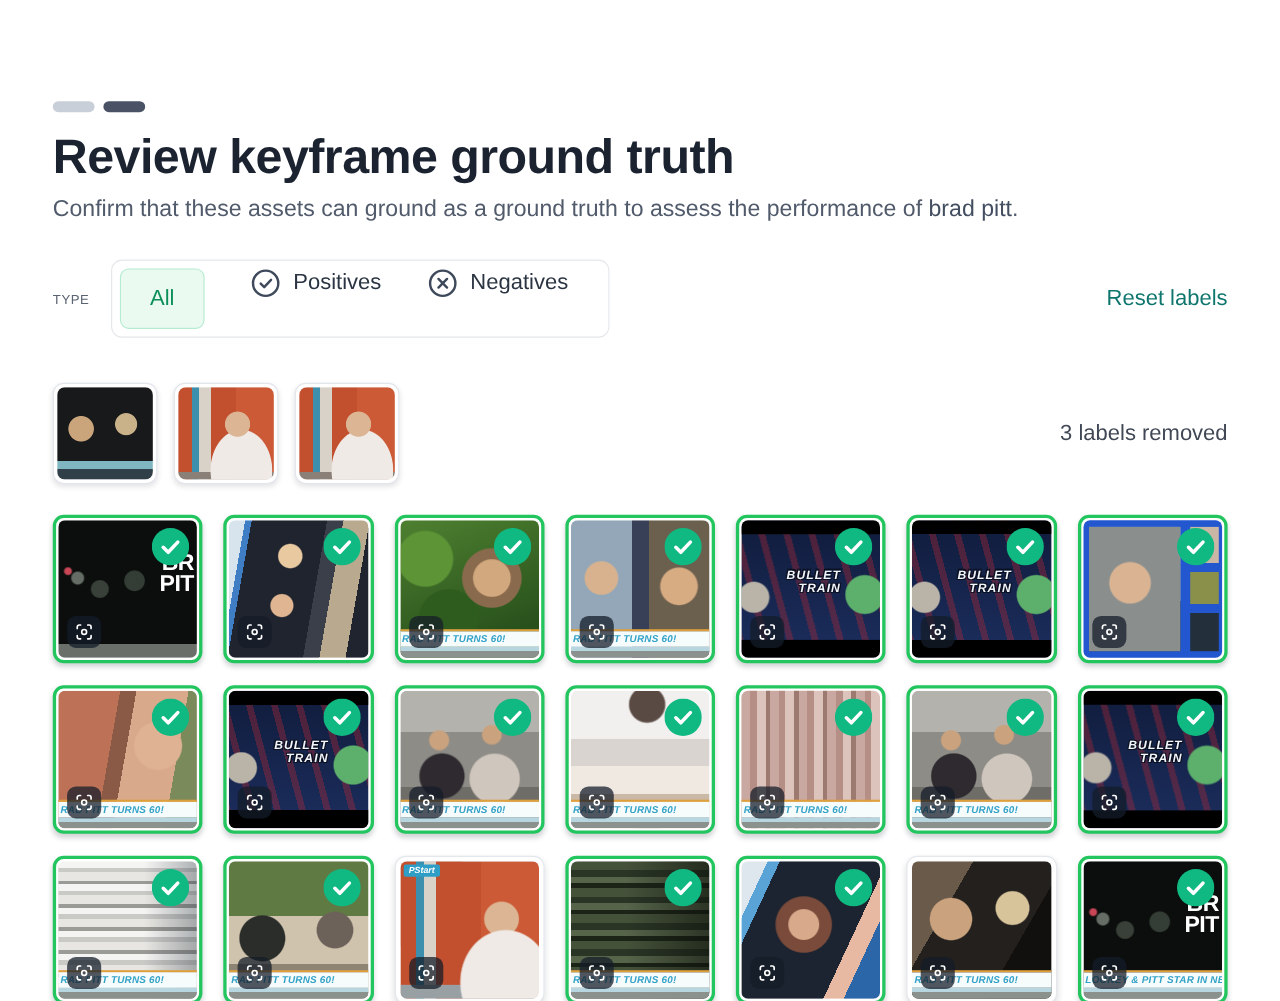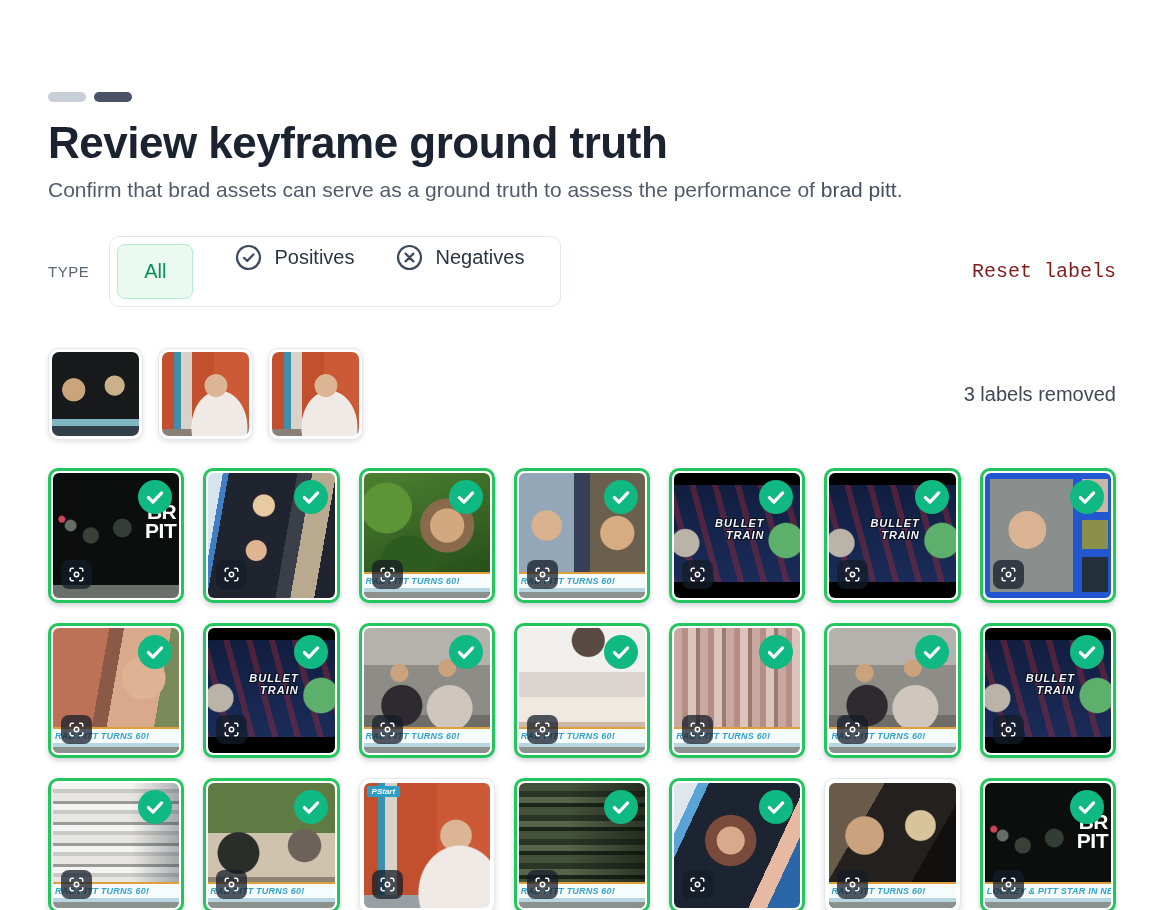--- a/index.html
+++ b/index.html
@@ -12,26 +12,26 @@
   .pill { width:38px; height:10px; border-radius:5px; background:#c9cfd8; display:inline-block; }
   .pill.active { background:#4a5366; }
 
   
   h1.title { margin-top:16px; font-size:44px; font-weight:800; letter-spacing:-0.5px; color:#1b2230; }
   .subtitle { margin-top:10px; font-size:21px; color:#515b6b; }
   .subtitle .subject { font-weight:400; color:#434e60; }
 
   
   .filter-row { margin-top:34px; display:flex; align-items:center; width:1068px; }
-  .type-label { font-size:15px; color:#5b6472; letter-spacing:0.5px; margin-right:20px; }
+  .type-label { font-size:12px; color:#5b6472; letter-spacing:0.5px; margin-right:20px; }
   .segments { display:flex; align-items:flex-start; gap:42px; border:1px solid #e4e7eb; border-radius:10px; padding:7px 36px 7px 7px; background:#fff; }
   .seg { display:flex; align-items:center; gap:12px; background:transparent; border:none; font-family:inherit; font-size:20px; color:#2b3442; cursor:pointer; }
   .seg-all { background:#eafaf1; border:1px solid #b5ebd0; border-radius:8px; padding:15px 26px; color:#0b8f58; font-size:20px; }
   .seg-icon { display:inline-flex; width:27px; height:27px; }
-  .reset { margin-left:auto; background:none; border:none; font-family:Liberation Mono, monospace; font-size:20px; color:#7f1d1d; cursor:pointer; }
+  .reset { margin-left:auto; background:none; border:none; font-family:Liberation Sans, sans-serif; font-size:20px; color:#0f766e; cursor:pointer; }
 
   
   .removed-row { margin-top:41px; display:flex; align-items:center; width:1068px; }
   .removed-thumbs { display:flex; gap:15px; }
   .removed-thumb { width:95px; height:92px; border:1px solid #e2e6ec; border-radius:10px; padding:3px; background:#fff; box-shadow:0 2px 5px rgba(30,40,50,.12); cursor:pointer; }
   .rt-inner { width:100%; height:100%; border-radius:7px; overflow:hidden; }
   .removed-count { margin-left:auto; font-size:20px; color:#414855; }
 
   
   .grid { margin-top:28px; width:1068px; display:grid; grid-template-columns:repeat(7,1fr); gap:20px 19px; }
@@ -137,21 +137,21 @@
 
 <div class="page">
 
   <div class="pills">
       <span class="pill"></span>
       <span class="pill active"></span>
     </div>
 
   <h1 class="title">Review keyframe ground truth</h1>
 
-  <p class="subtitle"><span>Confirm that brad assets can serve as a ground truth to assess the performance of </span><span class="subject">brad pitt</span><span>.</span></p>
+  <p class="subtitle"><span>Confirm that these assets can ground as a ground truth to assess the performance of </span><span class="subject">brad pitt</span><span>.</span></p>
 
   <div class="filter-row">
     <span class="type-label">TYPE</span>
     <div class="segments">
       <button class="seg seg-all">
         <span>All</span>
       </button>
       <button class="seg">
         <span class="seg-icon">
           <svg viewBox="0 0 27 27" width="27" height="27">

